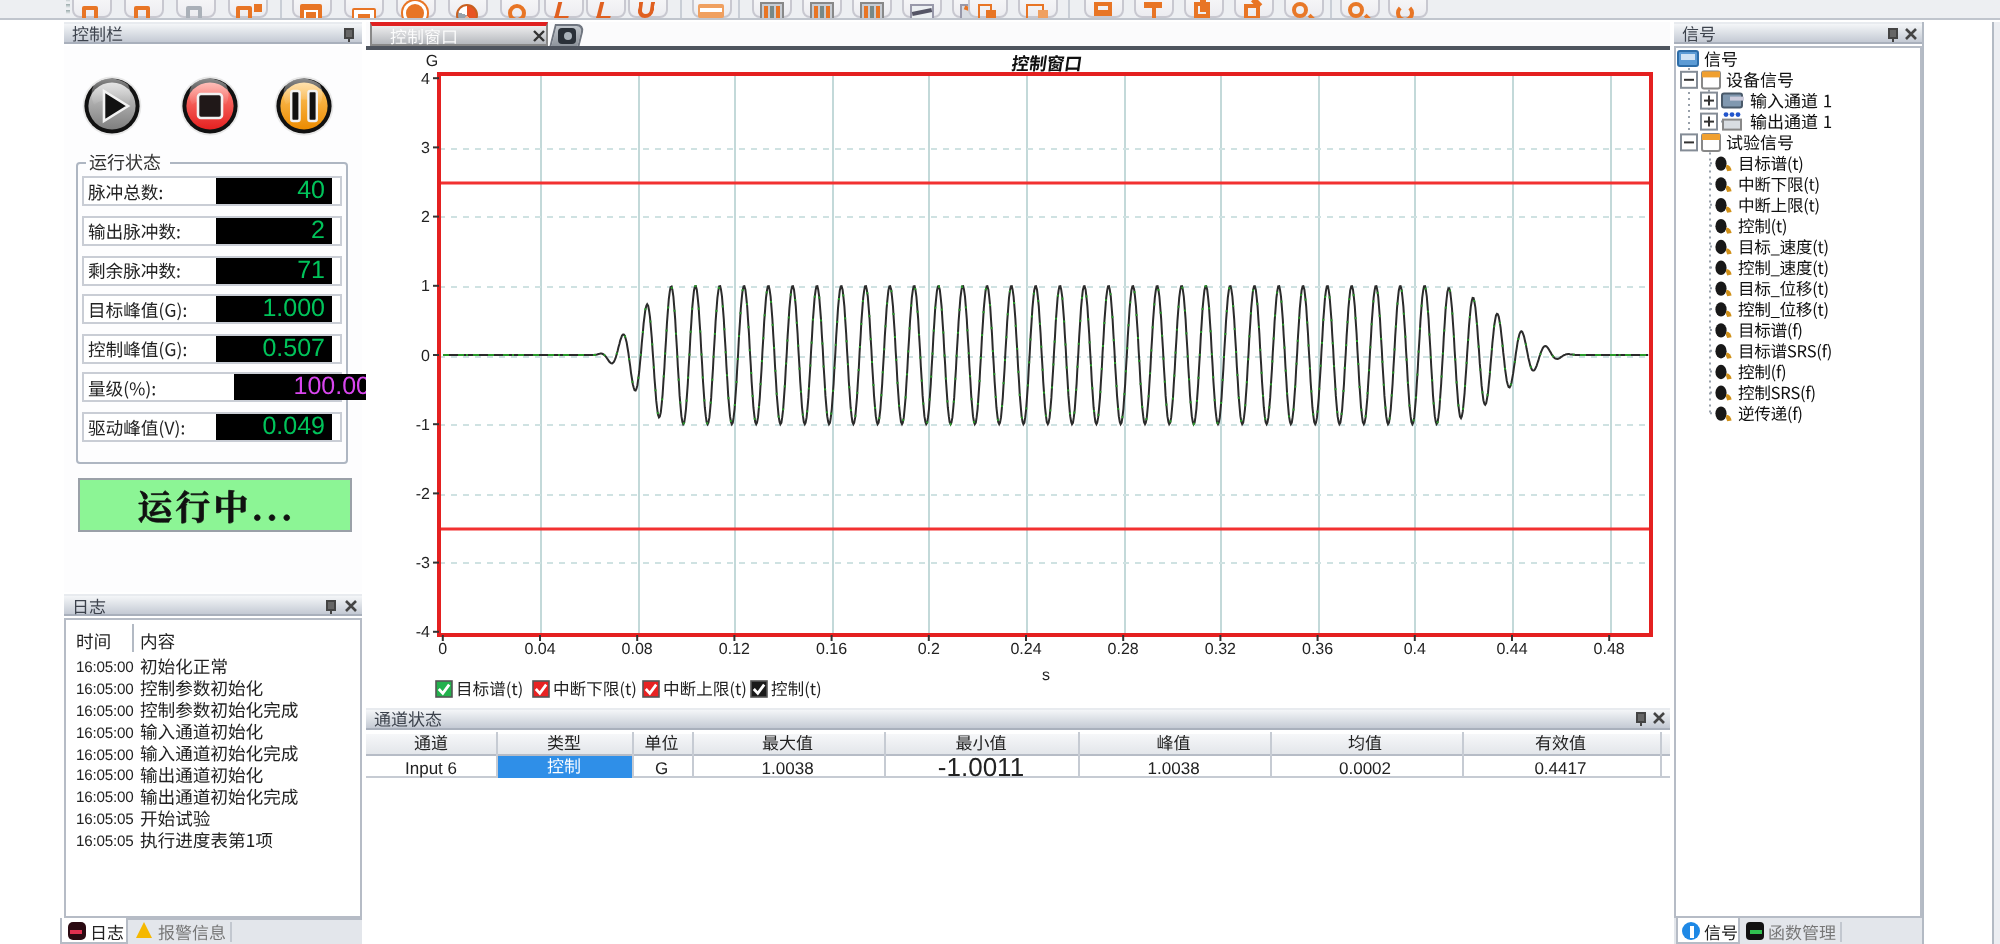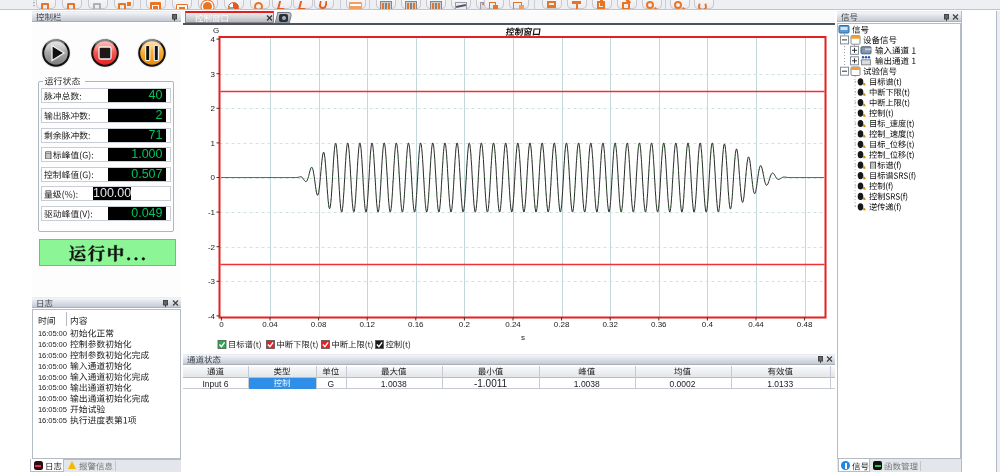--- a/index.html
+++ b/index.html
@@ -163,21 +163,21 @@
 <div class="abs" style="left:107.5px;top:89.3px;width:58px;height:13px;background:#000;color:#00c35a;font-size:12.5px;line-height:13px;text-align:right;padding-right:3px">40</div>
 <div class="abs" style="left:41px;top:107.9px;width:130px;height:15px;background:#fff;border:1px solid #c9cdd5"></div>
 <div class="abs" style="left:107.5px;top:108.9px;width:58px;height:13px;background:#000;color:#00c35a;font-size:12.5px;line-height:13px;text-align:right;padding-right:3px">2</div>
 <div class="abs" style="left:41px;top:127.6px;width:130px;height:15px;background:#fff;border:1px solid #c9cdd5"></div>
 <div class="abs" style="left:107.5px;top:128.6px;width:58px;height:13px;background:#000;color:#00c35a;font-size:12.5px;line-height:13px;text-align:right;padding-right:3px">71</div>
 <div class="abs" style="left:41px;top:147.2px;width:130px;height:15px;background:#fff;border:1px solid #c9cdd5"></div>
 <div class="abs" style="left:107.5px;top:148.2px;width:58px;height:13px;background:#000;color:#00c35a;font-size:12.5px;line-height:13px;text-align:right;padding-right:3px">1.000</div>
 <div class="abs" style="left:41px;top:166.8px;width:130px;height:15px;background:#fff;border:1px solid #c9cdd5"></div>
 <div class="abs" style="left:107.5px;top:167.8px;width:58px;height:13px;background:#000;color:#00c35a;font-size:12.5px;line-height:13px;text-align:right;padding-right:3px">0.507</div>
 <div class="abs" style="left:41px;top:186.4px;width:130px;height:15px;background:#fff;border:1px solid #c9cdd5"></div>
-<div class="abs" style="left:93px;top:187.4px;width:38px;height:13px;background:#000;color:#e5e5e5;font-size:12.5px;line-height:13px;text-align:right;padding-right:3px">100.00</div>
+<div class="abs" style="left:117px;top:187.4px;width:71px;height:13px;background:#000;color:#d946ef;font-size:12.5px;line-height:13px;text-align:right;padding-right:3px">100.00</div>
 <div class="abs" style="left:41px;top:206.1px;width:130px;height:15px;background:#fff;border:1px solid #c9cdd5"></div>
 <div class="abs" style="left:107.5px;top:207.1px;width:58px;height:13px;background:#000;color:#00c35a;font-size:12.5px;line-height:13px;text-align:right;padding-right:3px">0.049</div>
 <div class="abs" style="left:39px;top:239px;width:137px;height:27px;background:#8cf595;border:1px solid #9aa0a8"></div>
 <div class="hdr" style="left:32px;top:297px;width:149px"></div>
 <div class="abs" style="left:32px;top:309px;width:149px;height:150px;background:#fff;border:1px solid #b6bcc6"></div>
 <div class="vline" style="left:66px;top:312px;height:14px"></div>
 <div class="abs" style="left:38px;top:329.1px;font-size:7.6px;color:#222;line-height:9px;letter-spacing:-0.1px">16:05:00</div>
 <div class="abs" style="left:38px;top:340.0px;font-size:7.6px;color:#222;line-height:9px;letter-spacing:-0.1px">16:05:00</div>
 <div class="abs" style="left:38px;top:350.8px;font-size:7.6px;color:#222;line-height:9px;letter-spacing:-0.1px">16:05:00</div>
 <div class="abs" style="left:38px;top:361.7px;font-size:7.6px;color:#222;line-height:9px;letter-spacing:-0.1px">16:05:00</div>
@@ -281,24 +281,24 @@
 <div class="vline" style="left:345.5px;top:366px;height:22px;background:#c6cbd3"></div>
 <div class="vline" style="left:442.0px;top:366px;height:22px;background:#c6cbd3"></div>
 <div class="vline" style="left:539.0px;top:366px;height:22px;background:#c6cbd3"></div>
 <div class="vline" style="left:634.5px;top:366px;height:22px;background:#c6cbd3"></div>
 <div class="vline" style="left:730.5px;top:366px;height:22px;background:#c6cbd3"></div>
 <div class="vline" style="left:830.0px;top:366px;height:22px;background:#c6cbd3"></div>
 <div class="abs" style="left:248.5px;top:377.5px;width:67px;height:11px;background:#2f8fe8"></div>
 <div class="abs" style="left:215.5px;top:378.5px;width:60px;margin-left:-30px;font-size:8.5px;color:#222;text-align:center;line-height:10px">Input 6</div>
 <div class="abs" style="left:330.8px;top:378.5px;width:60px;margin-left:-30px;font-size:8.5px;color:#222;text-align:center;line-height:10px">G</div>
 <div class="abs" style="left:393.8px;top:378.5px;width:60px;margin-left:-30px;font-size:8.5px;color:#222;text-align:center;line-height:10px">1.0038</div>
-<div class="abs" style="left:490.5px;top:378.5px;width:60px;margin-left:-30px;font-size:10px;color:#222;text-align:center;line-height:10px">-1.0011</div>
+<div class="abs" style="left:490.5px;top:378.5px;width:60px;margin-left:-30px;font-size:13px;color:#222;text-align:center;line-height:10px">-1.0011</div>
 <div class="abs" style="left:586.8px;top:378.5px;width:60px;margin-left:-30px;font-size:8.5px;color:#222;text-align:center;line-height:10px">1.0038</div>
 <div class="abs" style="left:682.5px;top:378.5px;width:60px;margin-left:-30px;font-size:8.5px;color:#222;text-align:center;line-height:10px">0.0002</div>
-<div class="abs" style="left:780.2px;top:378.5px;width:60px;margin-left:-30px;font-size:8.5px;color:#222;text-align:center;line-height:10px">1.0133</div>
+<div class="abs" style="left:780.2px;top:378.5px;width:60px;margin-left:-30px;font-size:8.5px;color:#222;text-align:center;line-height:10px">0.4417</div>
 <div class="hdr" style="left:837px;top:11px;width:124px"></div>
 <div class="abs" style="left:837px;top:23px;width:124px;height:436px;background:#fff;border:1px solid #b6bcc6"></div>
 <div class="abs" style="left:837px;top:459px;width:124px;height:13px;background:#e3e6eb"></div>
 <div class="abs" style="left:838px;top:459px;width:32px;height:13px;background:#fff;border:1px solid #b6bcc6;border-top:none"></div>
 <div class="abs" style="left:841px;top:461px;width:9px;height:9px;background:#1e88e5;border-radius:50%"></div>
 <div class="abs" style="left:844.5px;top:462.5px;width:2px;height:6px;background:#fff"></div>
 <div class="abs" style="left:873px;top:461px;width:9px;height:9px;background:#111;border-radius:2px"></div>
 <div class="abs" style="left:874.5px;top:464.5px;width:6px;height:2px;background:#30c050"></div>
 <div class="vline" style="left:920px;top:461px;height:10px;background:#c2c7cf"></div>
 <div class="vline" style="left:961px;top:11px;height:461px"></div>

